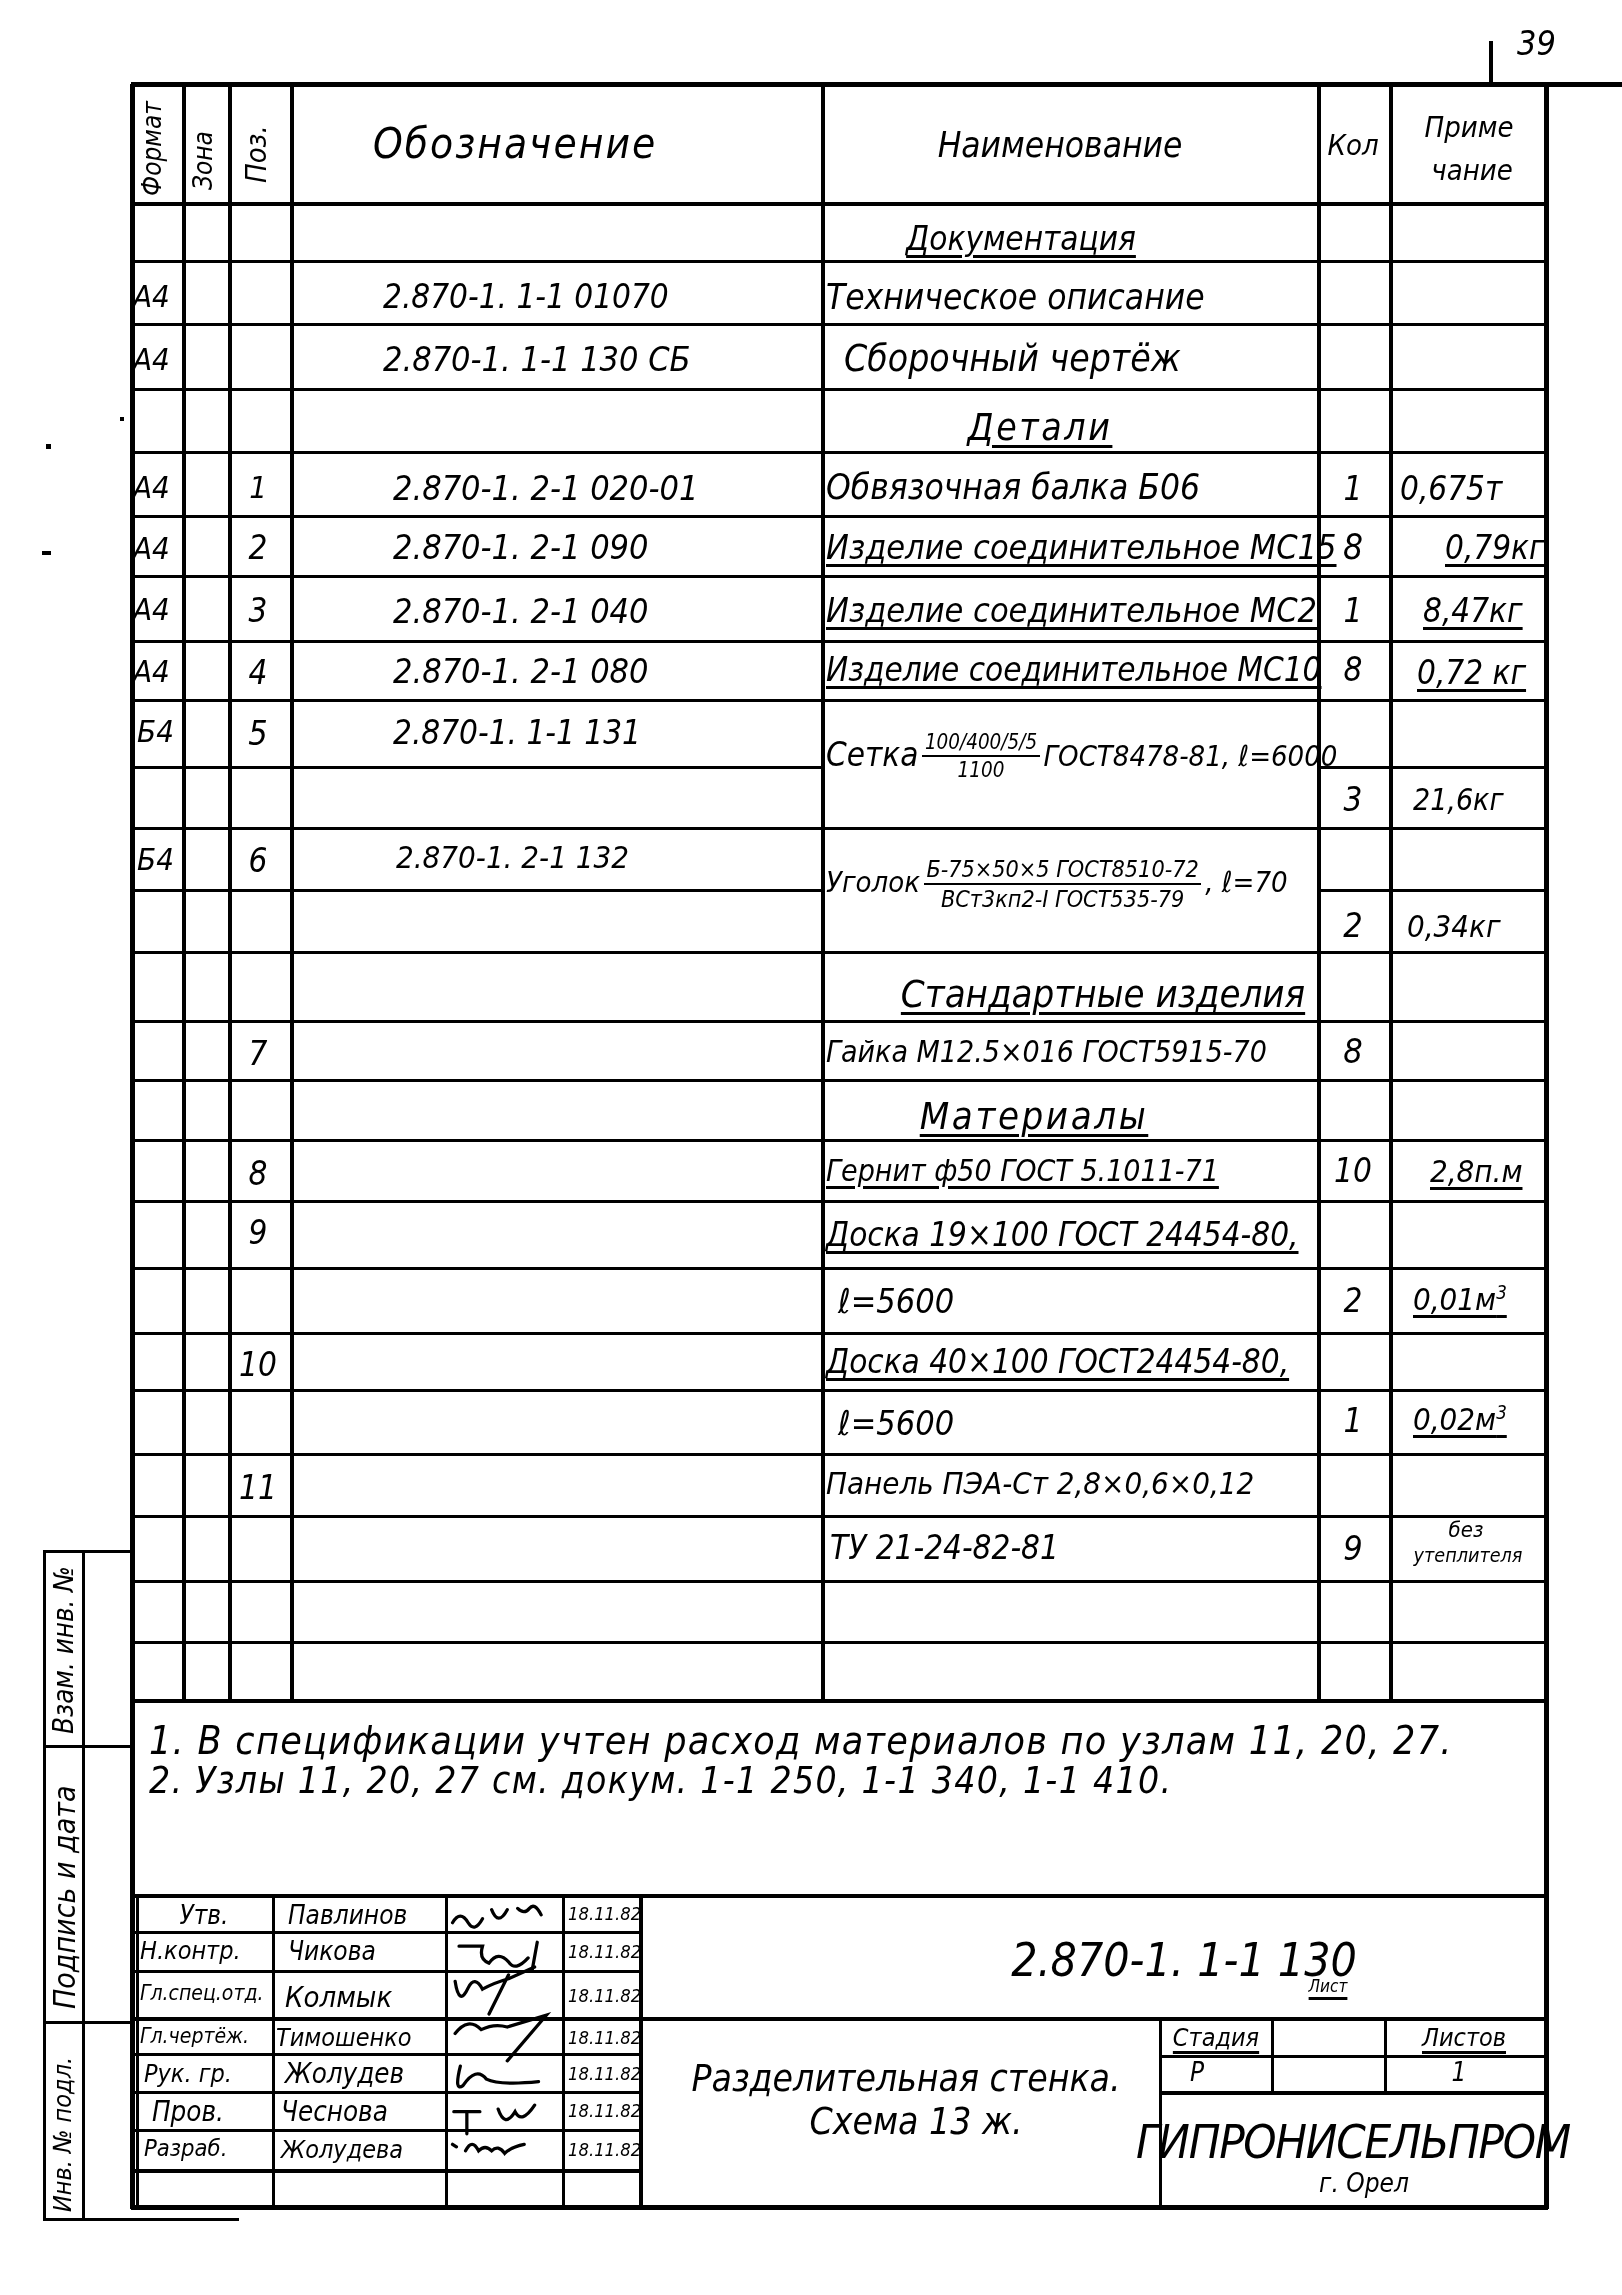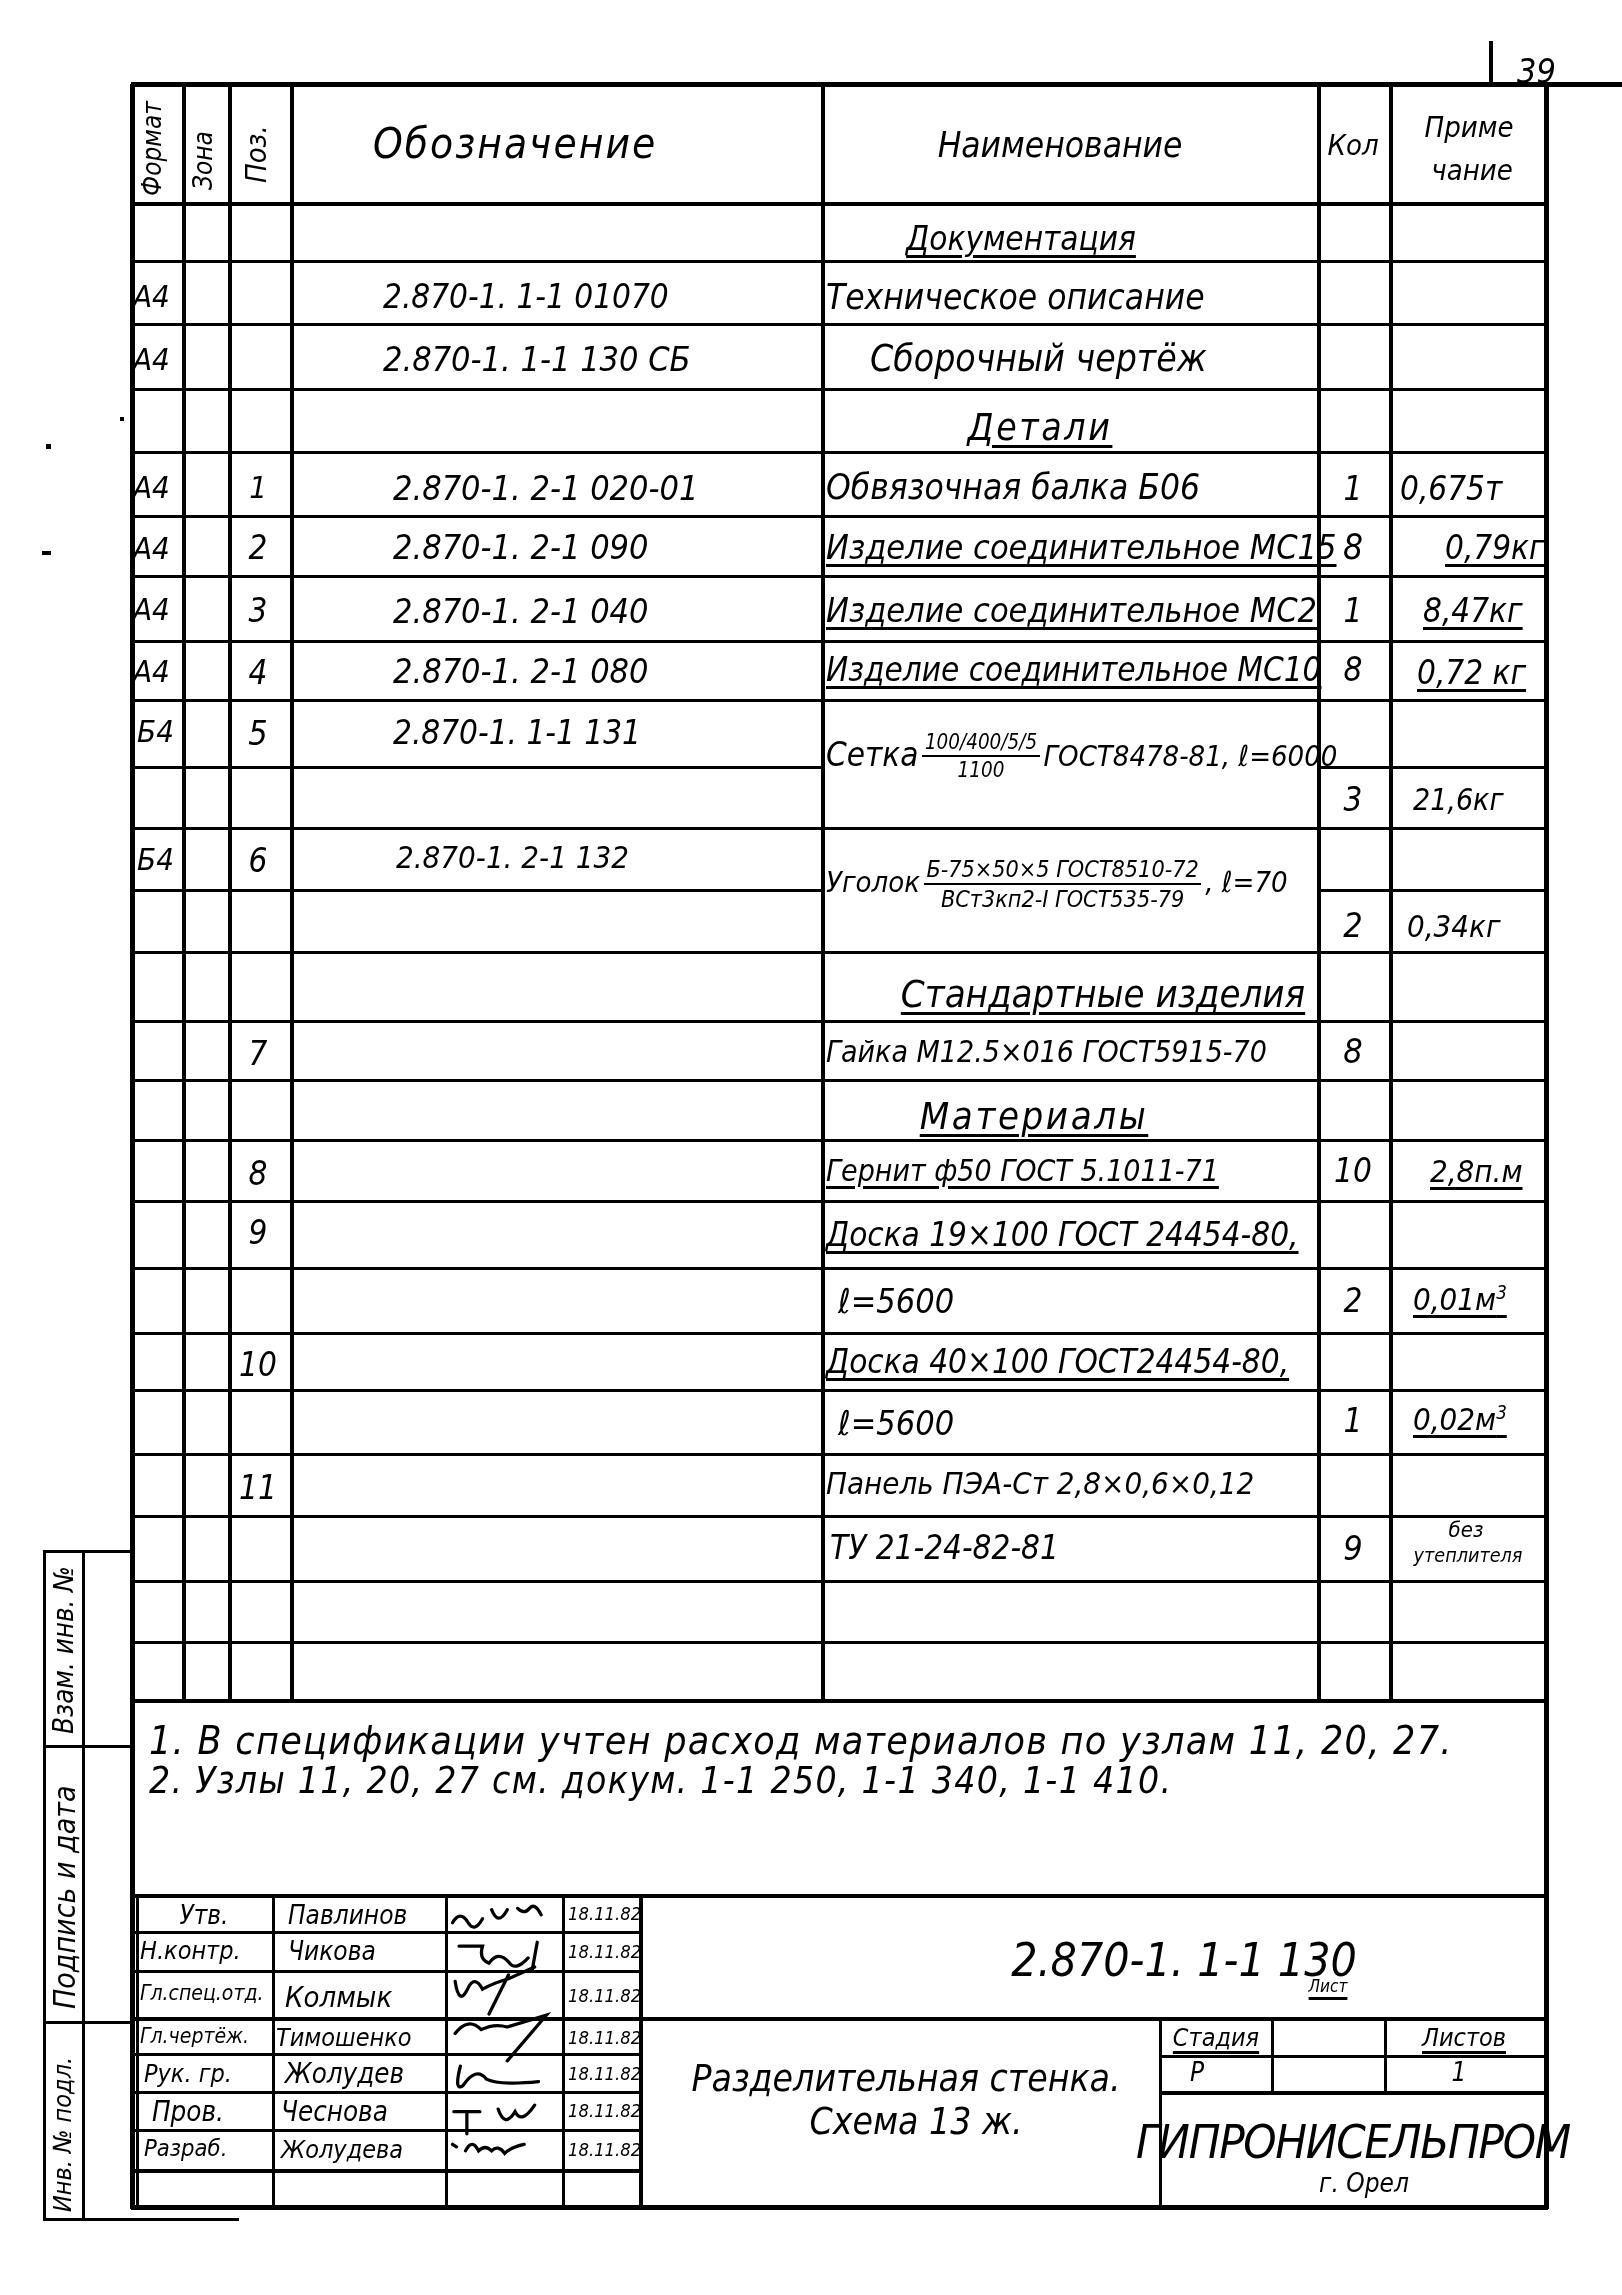--- a/index.html
+++ b/index.html
@@ -17,21 +17,21 @@
   .sup { font-size: 60%; vertical-align: super; }
   .frac { display: inline-flex; flex-direction: column; align-items: center; vertical-align: middle; font-size: 62%; margin: 0 3.9px; }
   .frac .num { border-bottom: 2.6px solid #000; padding: 0 2.6px 2.6px 2.6px; }
   .frac .den { padding-top: 2.6px; }
   .speck { position: absolute; background: #000; }
 </style>
 </head>
 <body>
 
 <div class="vl" style="left:1489px; top:41px; height:46px;"></div>
-<div class="txt" style="left:1517px; top:26px; font-size:34px;margin-top:28px;">39</div>
+<div class="txt" style="left:1517px; top:26px; font-size:34px;">39</div>
 
 <div class="speck" style="left:46px; top:444px; width:4.6px; height:4.6px;"></div>
 <div class="speck" style="left:42px; top:551px; width:9.2px; height:3.9px;"></div>
 <div class="speck" style="left:120px; top:417px; width:3.9px; height:3.9px;"></div>
 
 <div>
 
   <div class="hl" style="left:131px; top:82px; width:1498px; height:4.6px;"></div>
   <div class="vl" style="left:130px; top:84px; height:2125px; width:4.6px;"></div>
   <div class="vl" style="left:1544px; top:84px; height:2125px; width:4.6px;"></div>
@@ -88,21 +88,21 @@
 
   <div>
     <div class="txt" style="left:133px; top:281px; font-size:31px;">А4</div>
     <div class="txt" style="left:383px; top:280px; font-size:33px;">2.870-1. 1-1 01070</div>
     <div class="txt" style="left:826px; top:280px; font-size:35px;">Техническое описание</div>
   </div>
 
   <div>
     <div class="txt" style="left:133px; top:344px; font-size:31px;">А4</div>
     <div class="txt" style="left:383px; top:342px; font-size:34px;">2.870-1. 1-1 130 СБ</div>
-    <div class="txt" style="left:870px; top:340px; font-size:37px;">Сборочный чертёж</div>
+    <div class="txt" style="left:844px; top:340px; font-size:37px;">Сборочный чертёж</div>
   </div>
 
   <div>
     <div class="txt" style="left:133px; top:472px; font-size:31px;">А4</div>
     <div class="txt c" style="left:258px; top:472px; font-size:31px;">1</div>
     <div class="txt" style="left:393px; top:471px; font-size:34px;">2.870-1. 2-1 020-01</div>
     <div class="txt" style="left:826px; top:470px; font-size:35px;">Обвязочная балка Б06</div>
     <div class="txt c" style="left:1353px; top:472px; font-size:33px;">1</div>
     <div class="txt" style="left:1400px; top:472px; font-size:33px;">0,675т</div>
   </div>

